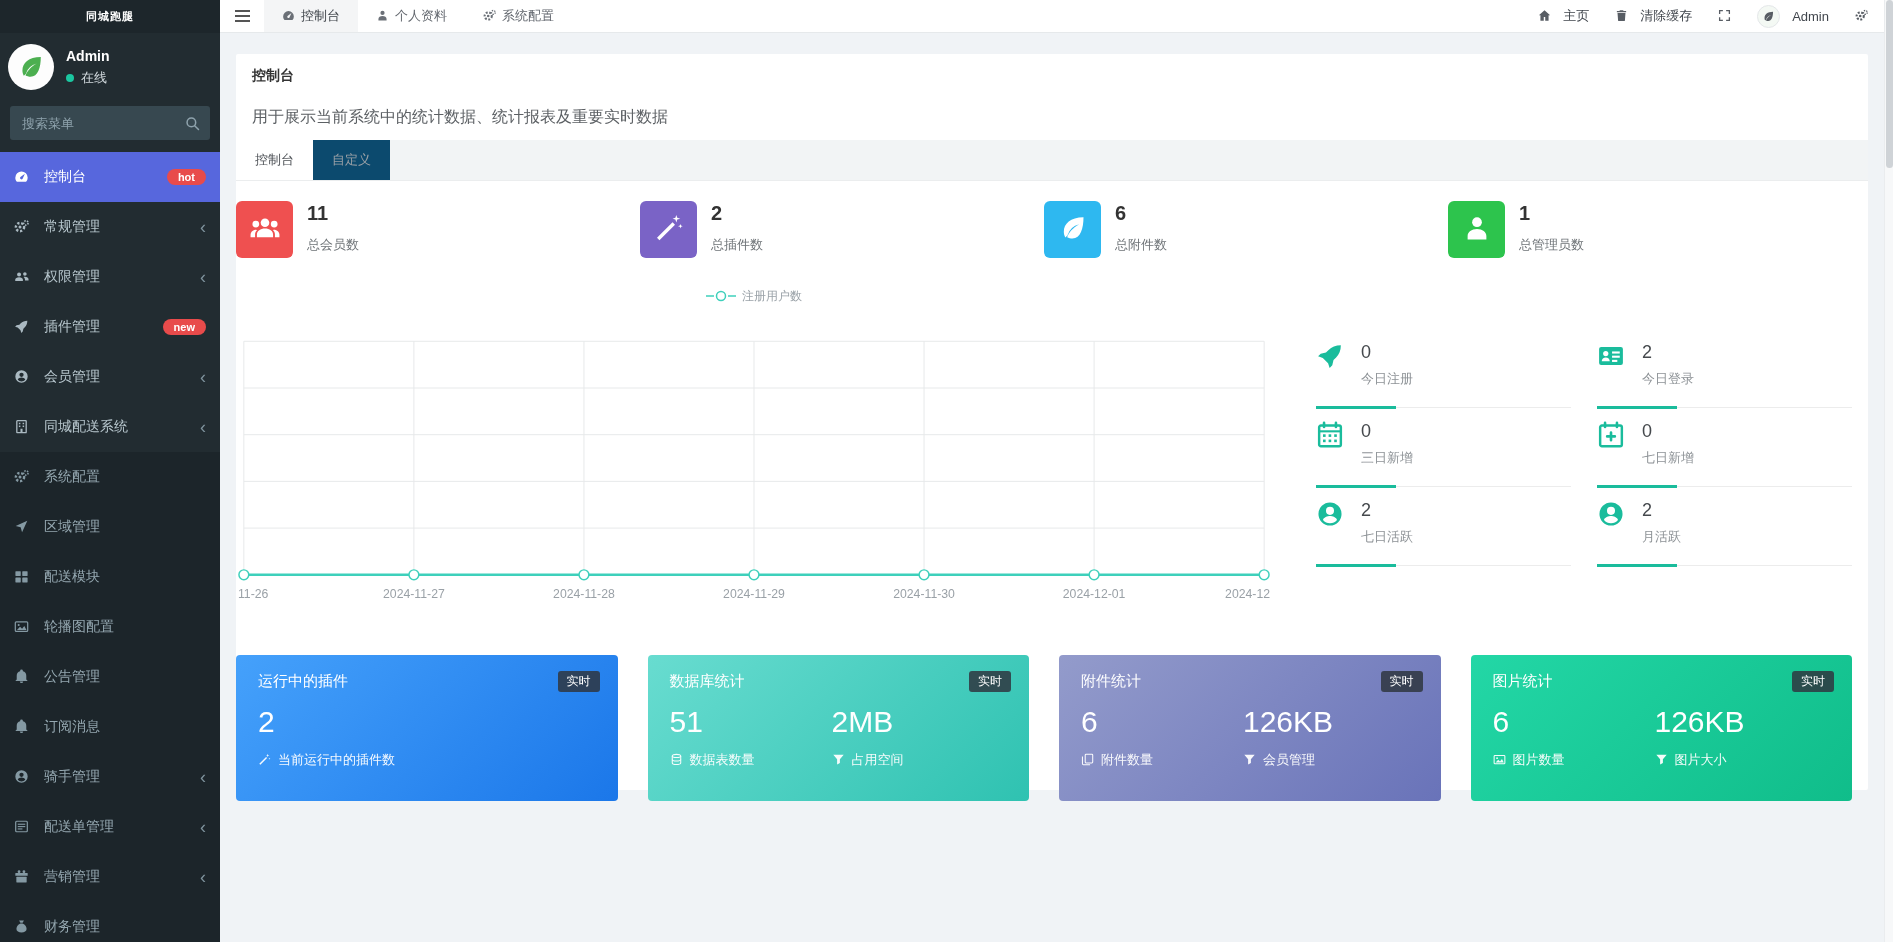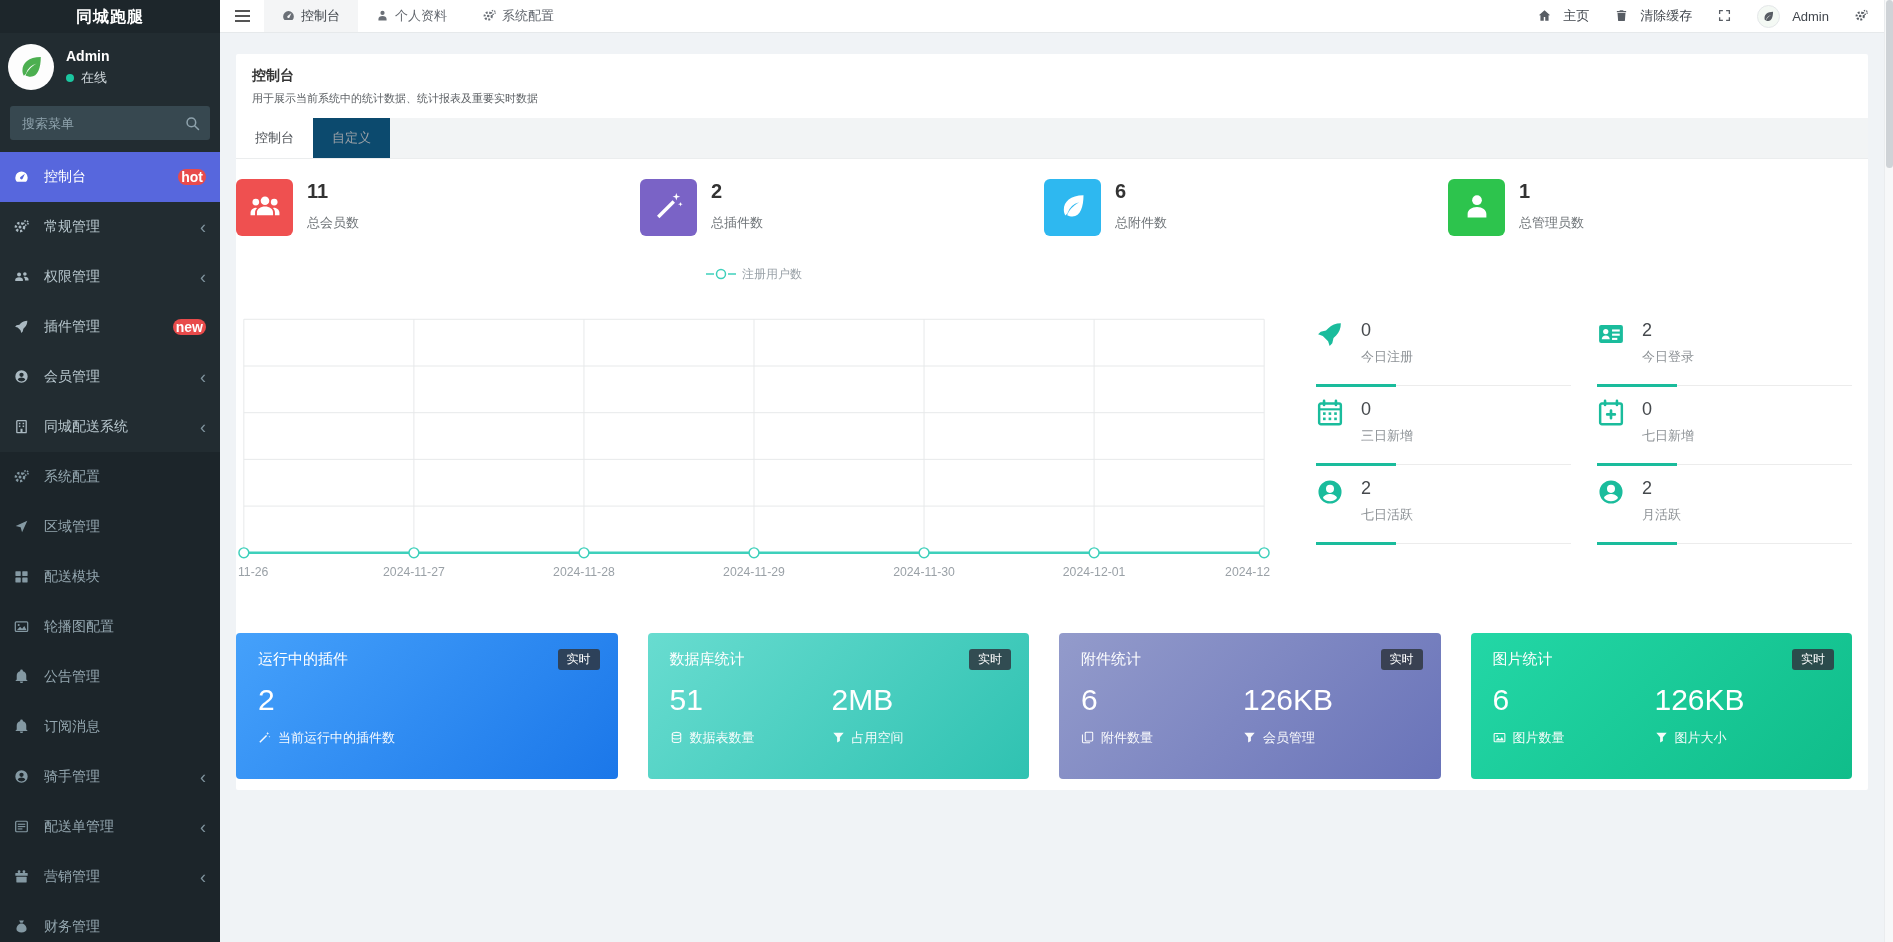--- a/index.html
+++ b/index.html
@@ -4,42 +4,42 @@
 <style>
   * { box-sizing: border-box; margin: 0; padding: 0; }
   html,body { width:1893px; height:942px; overflow:hidden;
     font-family:"Liberation Sans","DejaVu Sans",sans-serif; font-size:14px; }
   .app { display:flex; width:100%; height:100%; position:relative; background:#f0f3f6; }
   .ic svg { width:1em; height:1em; display:inline-block; vertical-align:-0.12em; }
 
   
   .sidebar { width:220px; height:100%; background:#222c31; flex:0 0 220px; color:#b8c7ce; }
   .logo { height:33px; line-height:33px; text-align:center; color:#fff; font-weight:bold;
-    font-size:16px; background:#1d262b; letter-spacing:1px; }
+    font-size:11px; background:#1d262b; letter-spacing:1px; }
   .user-panel { display:flex; align-items:center; gap:12px; padding:11px 12px 10px 8px; }
   .avatar { width:46px; height:46px; border-radius:50%; background:#fdfdfd; display:flex;
     align-items:center; justify-content:center; font-size:28px; color:#4caf50; overflow:hidden; }
   .uname { color:#fff; font-weight:bold; font-size:14px; }
   .ustatus { font-size:13px; color:#d2dade; margin-top:5px; display:flex; align-items:center; gap:7px; }
   .dot { width:8px; height:8px; border-radius:50%; background:#1bc7a0; display:inline-block; }
   .side-search { position:relative; margin:6px 10px 12px 10px; }
   .side-search input { width:100%; height:34px; background:#374850; border:none; border-radius:3px;
     color:#cfd8dc; font-size:13px; padding:0 32px 0 12px; outline:none; }
   .side-search input::placeholder { color:#8fa3ad; }
   .side-search .srch { position:absolute; right:10px; top:9px; color:#8fa3ad; font-size:15px; cursor:pointer; }
   #side-menu { display:block; }
   .sitem { height:50px; display:flex; align-items:center; padding:0 14px; cursor:pointer;
     font-size:14px; color:#b8c7ce; position:relative; }
   .sitem .ic { width:24px; font-size:15px; color:#aab9c1; flex:0 0 24px; }
   .sitem .slabel { margin-left:6px; flex:1; white-space:nowrap; overflow:hidden; }
   .sitem.sub { background:#1c252a; color:#94a7b0; }
   .sitem.sub .ic { color:#8499a3; }
   .sitem.active { background:#5767dd; color:#fff; }
   .sitem.active .ic { color:#fff; }
-  .sbadge { background:#e84b4b; color:#fff; font-size:14px; line-height:16px; padding:0 3px;
+  .sbadge { background:#e84b4b; color:#fff; font-size:11px; line-height:16px; padding:0 11px;
     border-radius:8px; font-weight:bold; }
   .schev { color:#7e929c; font-size:18px; line-height:1; }
 
   
   .main { flex:1; display:flex; flex-direction:column; min-width:0; }
   .topnav { height:33px; background:#fff; border-bottom:1px solid #e6e9eb; display:flex;
     align-items:stretch; font-size:13px; color:#62676e; position:relative; }
   .burger { width:44px; display:flex; flex-direction:column; justify-content:center; gap:3px;
     align-items:center; cursor:pointer; }
   .burger i { width:15px; height:2px; background:#555; display:block; }
@@ -50,21 +50,21 @@
   .nbtn { display:flex; align-items:center; gap:12px; padding:0 13px; cursor:pointer; color:#41464d; height:100%; }
   .nbtn .ic { font-size:13px; color:#585d64; }
   .navatar { width:23px; height:23px; border-radius:50%; background:#f4f9f4; display:flex;
     align-items:center; justify-content:center; font-size:14px; color:#4caf50; border:1px solid #e4e7e9; }
 
   
   .content { flex:1; padding:21px 25px 0 16px; overflow:hidden; }
   .panel { background:#fff; height:736px; border-radius:2px; }
   .phead { padding:13px 16px 0 16px; }
   .ptitle { font-size:14px; font-weight:bold; color:#333; }
-  .psub { font-size:11px; color:#5c6064; margin-top:6px; }
+  .psub { font-size:16px; color:#5c6064; margin-top:22px; }
   .ptabs { display:flex; background:#f2f4f5; margin-top:12px; border-bottom:1px solid #ebedee; }
   .ptab { padding:11px 19px; font-size:13px; color:#9aa0a6; background:#0c4a6e; cursor:pointer; }
   .ptab.active { background:#fff; color:#4b4f54; }
   .pbody { padding:18px 16px 0 0; }
 
   .stats-row { display:flex; height:88px; }
   .stat { flex:1; display:flex; gap:14px; align-items:flex-start; padding-top:2px; }
   .sticon { width:57px; height:57px; border-radius:6px; color:#fff; display:flex;
     align-items:center; justify-content:center; font-size:30px; flex:0 0 57px; }
   .snum { font-size:20px; font-weight:bold; color:#333; margin-top:1px; }

